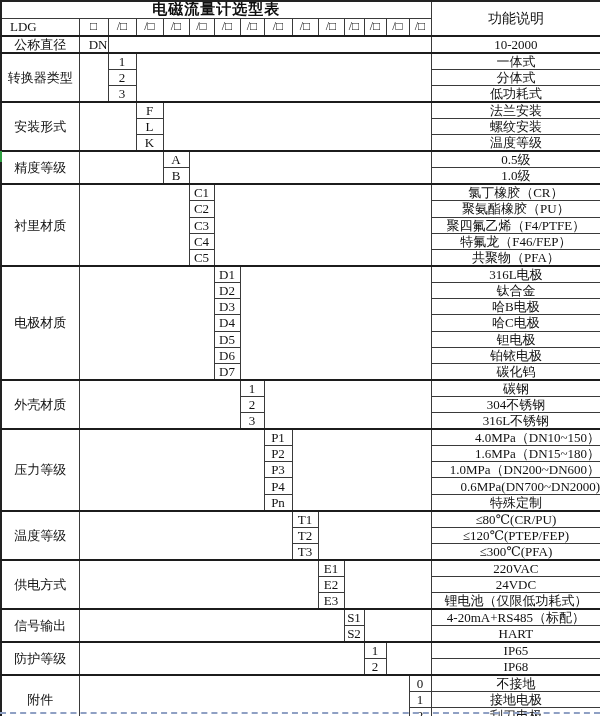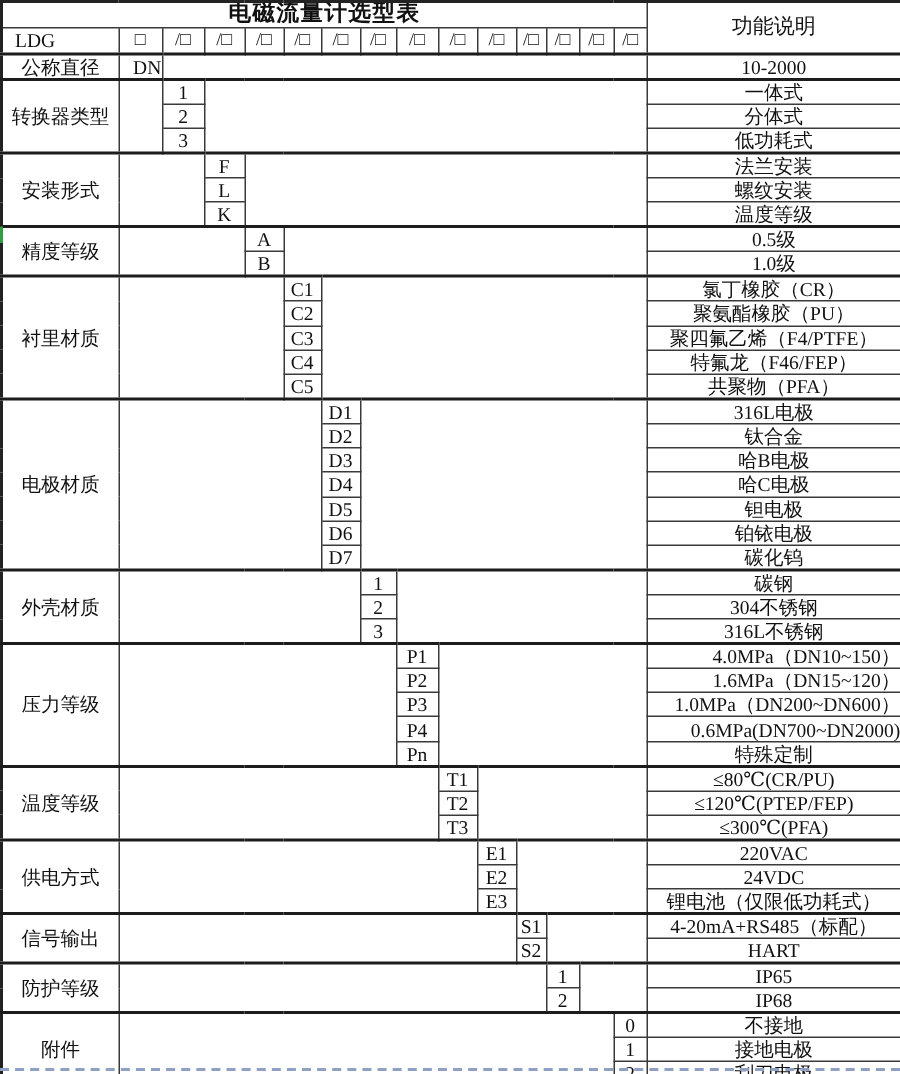--- a/index.html
+++ b/index.html
@@ -196,21 +196,21 @@
 
 <tr class="sec">
   <td class="lbl" rowspan="5">压力等级</td>
   <td rowspan="5" colspan="7"></td>
   <td>P1</td>
   <td rowspan="5" colspan="6"></td>
   <td class="left">4.0MPa（DN10~150）</td>
 </tr>
 <tr>
   <td>P2</td>
-  <td class="left">1.6MPa（DN15~120）</td>
+  <td class="left">1.6MPa（DN15~180）</td>
 </tr>
 <tr>
   <td>P3</td>
   <td class="left">1.0MPa（DN200~DN600）</td>
 </tr>
 <tr>
   <td>P4</td>
   <td class="left">0.6MPa(DN700~DN2000)</td>
 </tr>
 <tr>

